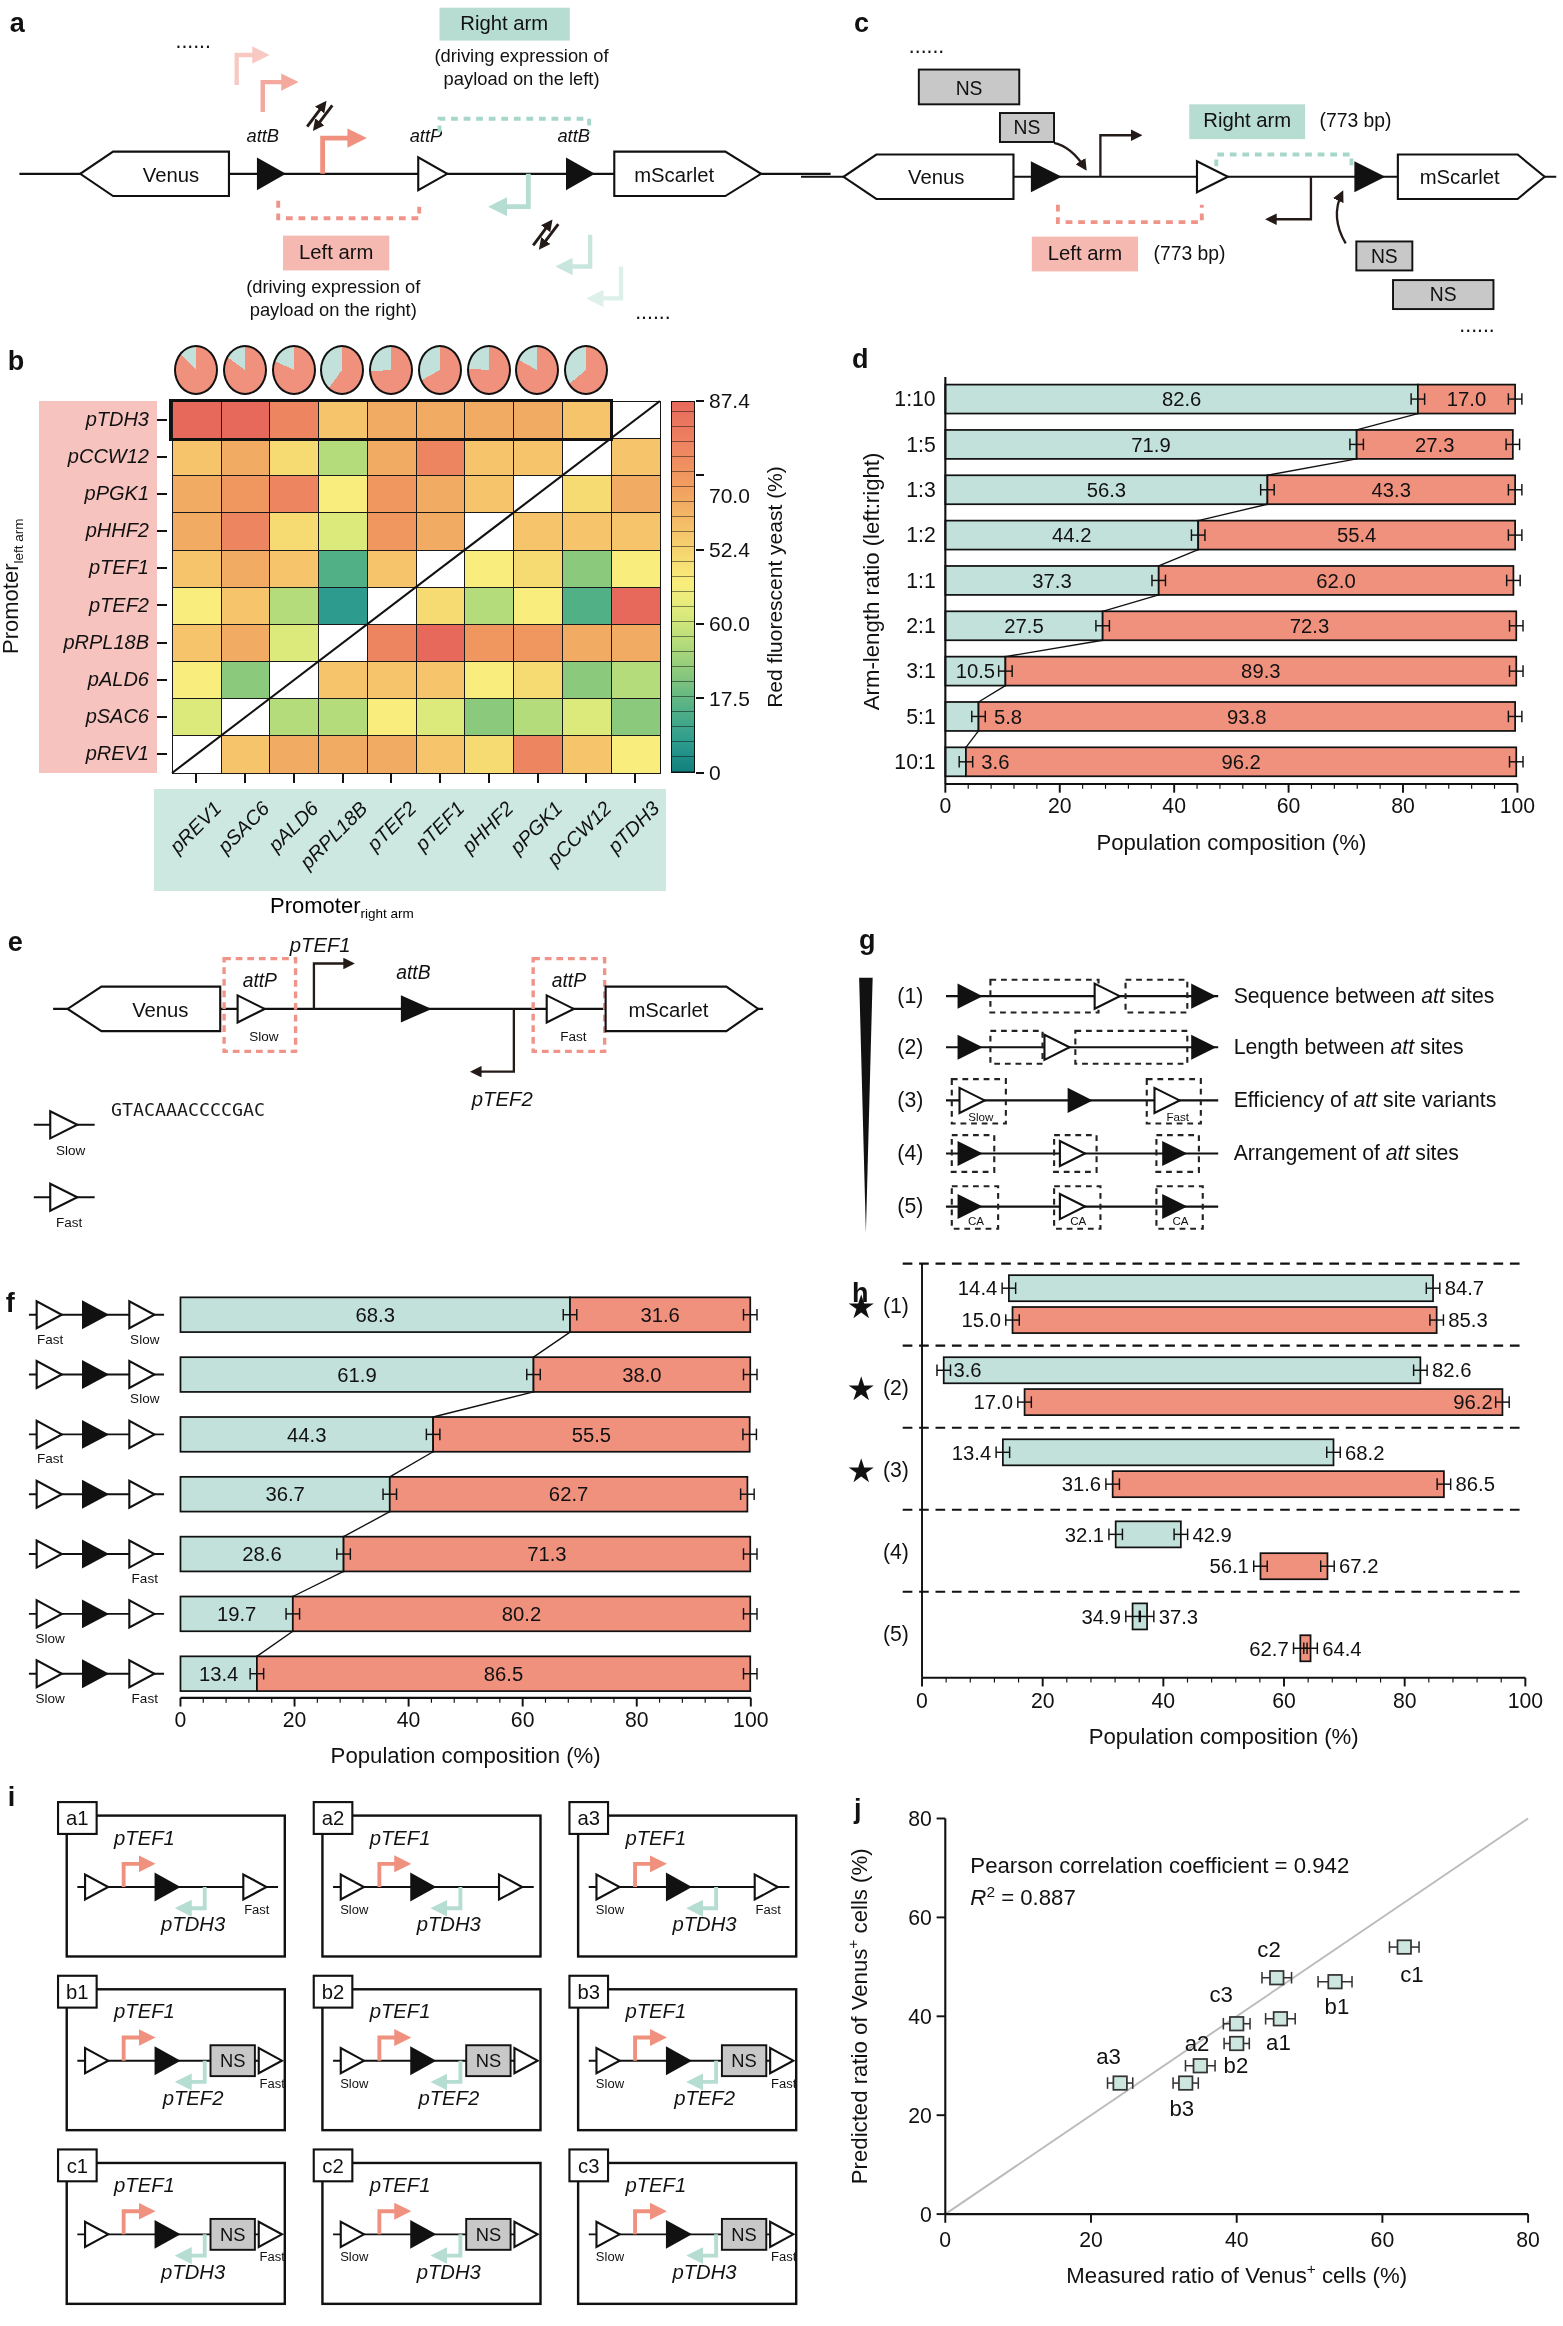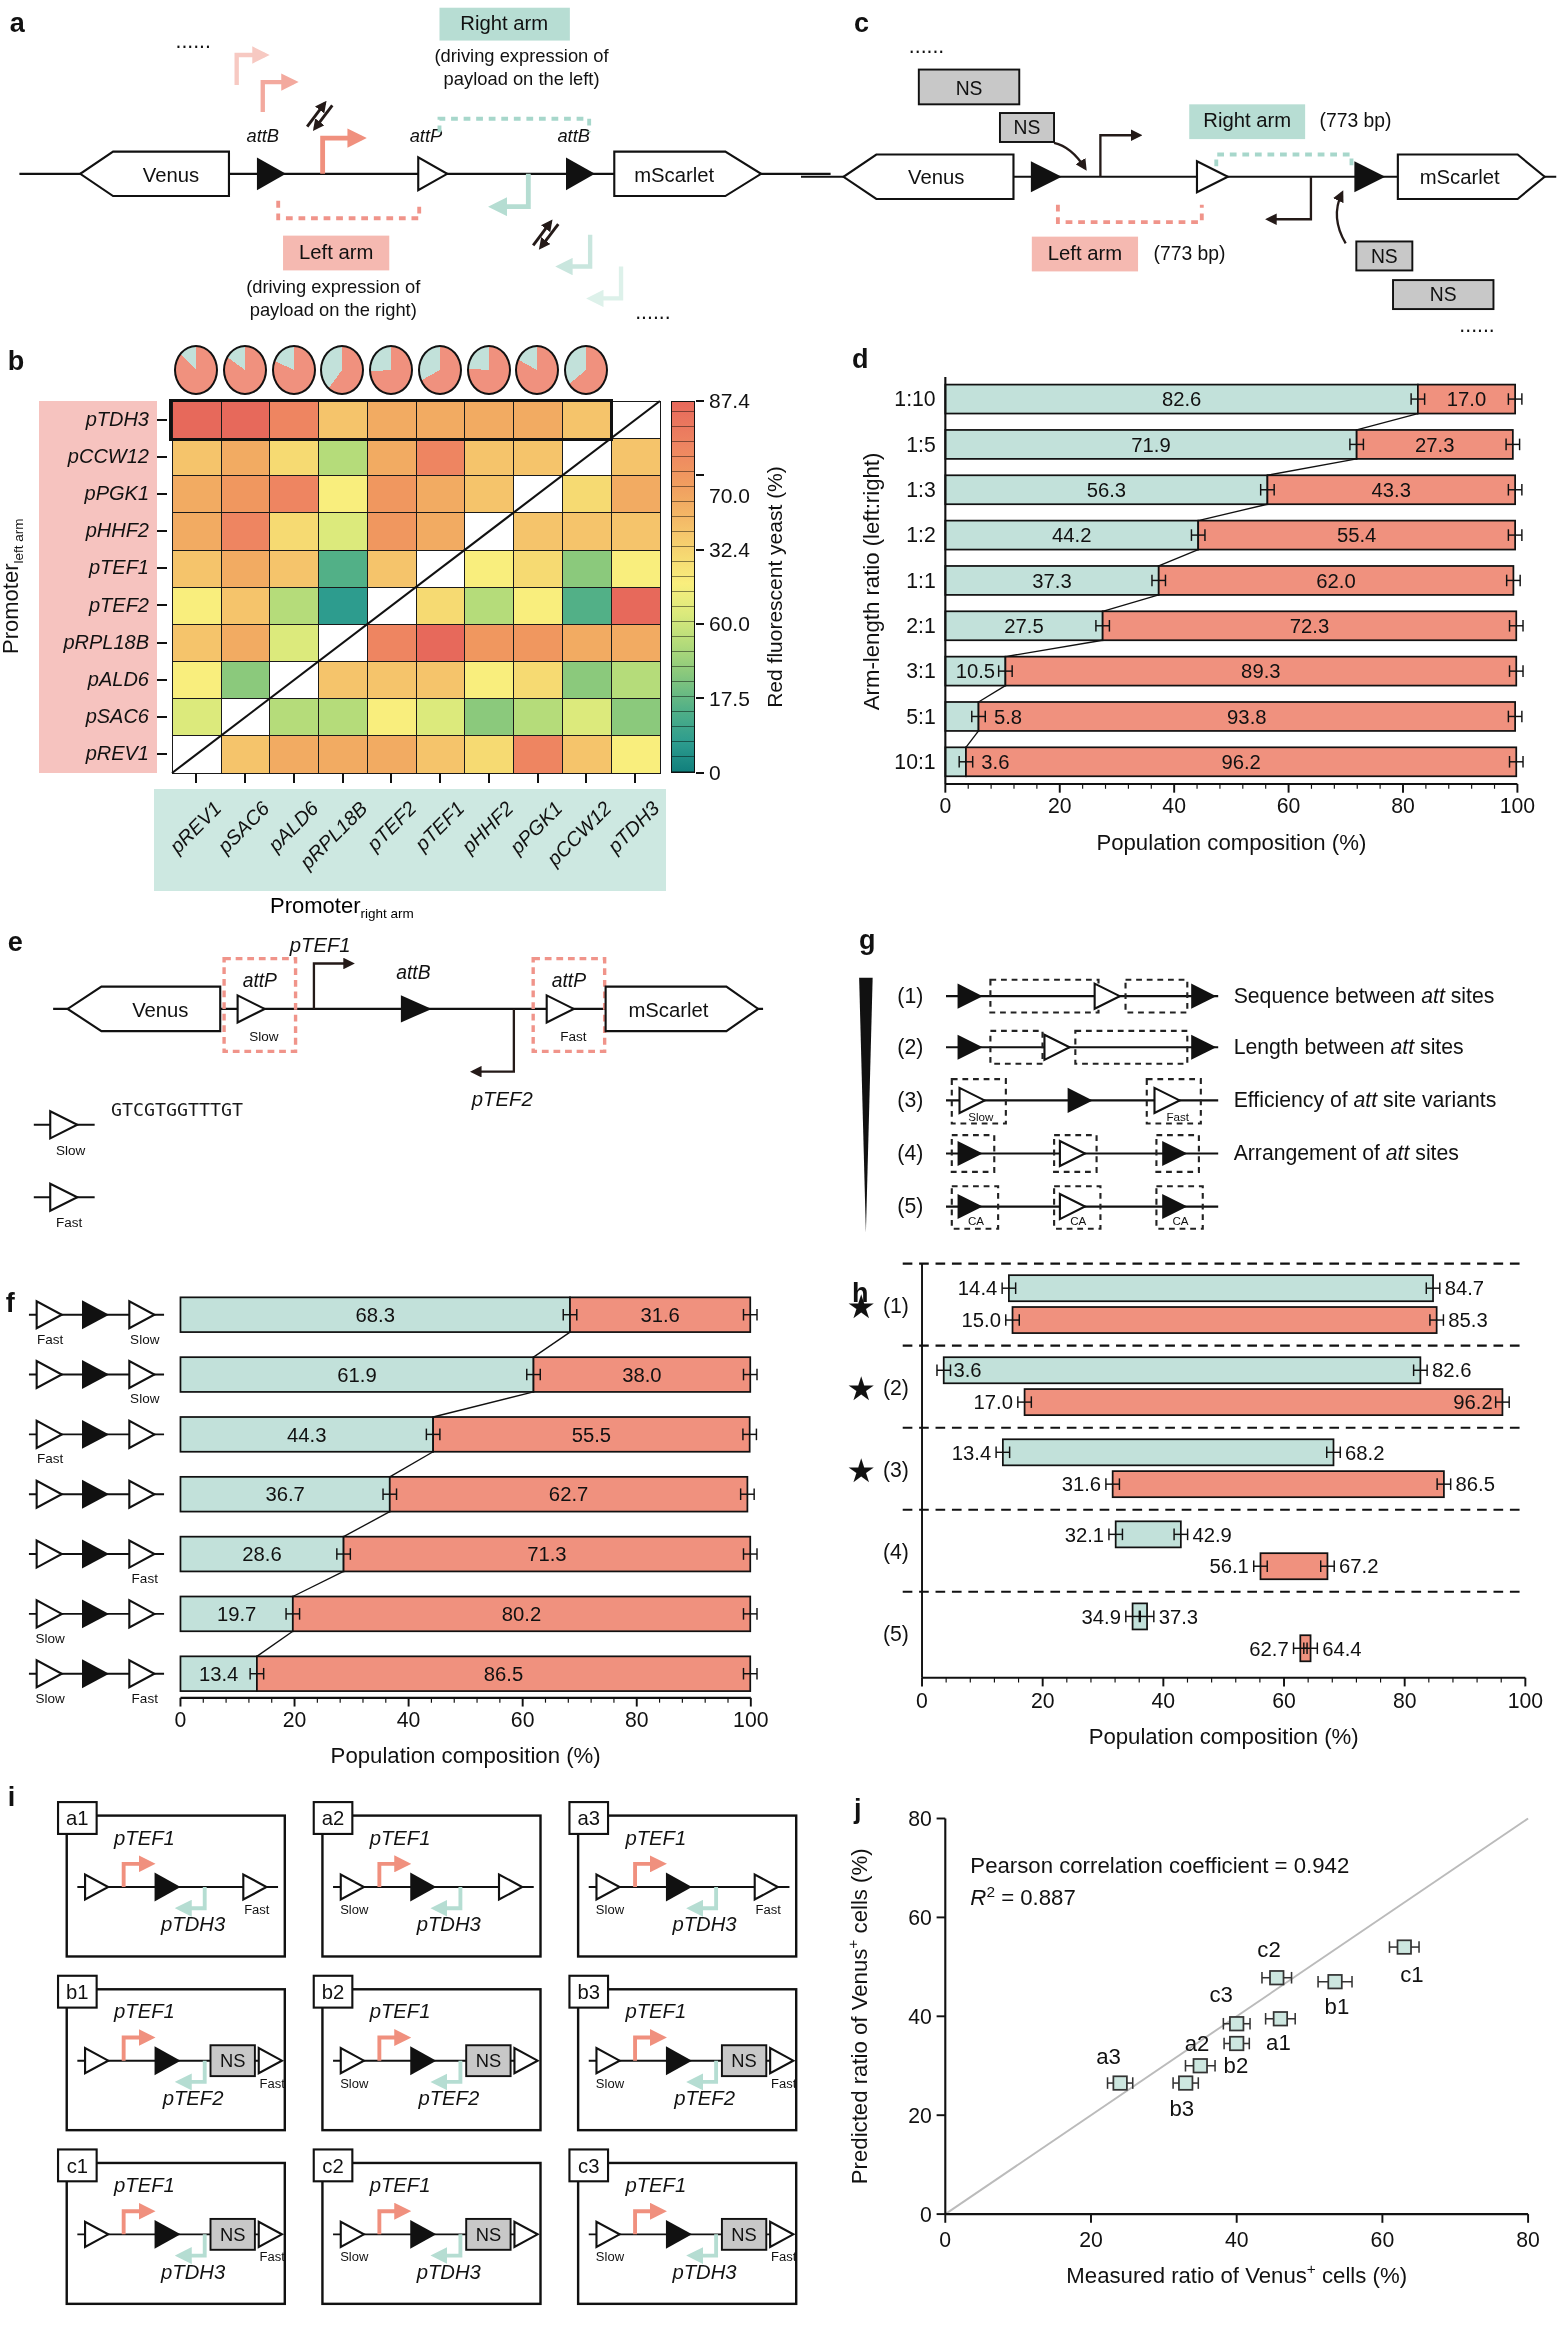--- a/index.html
+++ b/index.html
@@ -322,21 +322,21 @@
       <div class="collab" style="left: 445px; top: 454px;">pPGK1</div>
       <div class="" style="position: absolute; left: 585px; top: 430px; width: 1.9px; height: 9.7px; background: rgb(17, 17, 17);"></div>
       <div class="collab" style="left: 494px; top: 454px;">pCCW12</div>
       <div class="" style="position: absolute; left: 634px; top: 430px; width: 1.9px; height: 9.7px; background: rgb(17, 17, 17);"></div>
       <div class="collab" style="left: 542px; top: 454px;">pTDH3</div>
       <div class="cbtick" style="left: 696px; top: 57px;"></div>
       <div class="cblab" style="left: 709px; top: 46px;">87.4</div>
       <div class="cbtick" style="left: 696px; top: 131px;"></div>
       <div class="cblab" style="left: 709px; top: 121px; margin-top: 20px;">70.0</div>
       <div class="cbtick" style="left: 696px; top: 206px;"></div>
-      <div class="cblab" style="left: 709px; top: 195px;">32.4</div>
+      <div class="cblab" style="left: 709px; top: 195px;">52.4</div>
       <div class="cbtick" style="left: 696px; top: 280px;"></div>
       <div class="cblab" style="left: 709px; top: 269px;">60.0</div>
       <div class="cbtick" style="left: 696px; top: 354px;"></div>
       <div class="cblab" style="left: 709px; top: 344px;">17.5</div>
       <div class="cbtick" style="left: 696px; top: 429px;"></div>
       <div class="cblab" style="left: 709px; top: 418px;">0</div>
     </div>
 
   <svg id="svg-d" style="left:811px;top:319px" width="752" height="574" viewBox="0 0 779 595">
       <g>
@@ -1068,21 +1068,21 @@
     <text x="580" y="128" class="t14">Fast</text>
     <polygon class="gene" points="627,72 752,72 785,95 752,118 627,118"></polygon>
     <text x="692" y="103" class="t21 mid">mScarlet</text>
     <line class="bk" x1="35" y1="215" x2="98" y2="215"></line>
     <polygon class="otri" points="52,201 52,229 80,215"></polygon>
     <text x="58" y="246" class="t14">Slow</text>
     <line class="bk" x1="35" y1="290" x2="98" y2="290"></line>
     <polygon class="otri" points="52,276 52,304 80,290"></polygon>
     <text x="58" y="321" class="t14">Fast</text>
   </svg>
-  <div id="seq-slow" class="seq" style="left:111px;top:1094px"><div>GTCGTGGTTTGT</div></div>
+  <div id="seq-slow" class="seq" style="left:111px;top:1094px"><div>GTACAAACCCCGAC</div></div>
 
   <svg id="svg-g" style="left:801px;top:917px" width="762" height="333" viewBox="0 0 789 345">
     <polygon points="60,63 74,63 67,327" fill="#111"></polygon>
 
     <text x="113" y="89" class="t22 mid">(1)</text>
     <line class="bk" x1="150" y1="82" x2="432" y2="82"></line>
     <polygon class="btri" points="162,69 162,95 188,82"></polygon>
     <rect class="dashBox" x="196" y="65" width="112" height="34"></rect>
     <polygon class="otri" points="304,69 304,95 330,82"></polygon>
     <rect class="dashBox" x="336" y="65" width="64" height="34"></rect>

